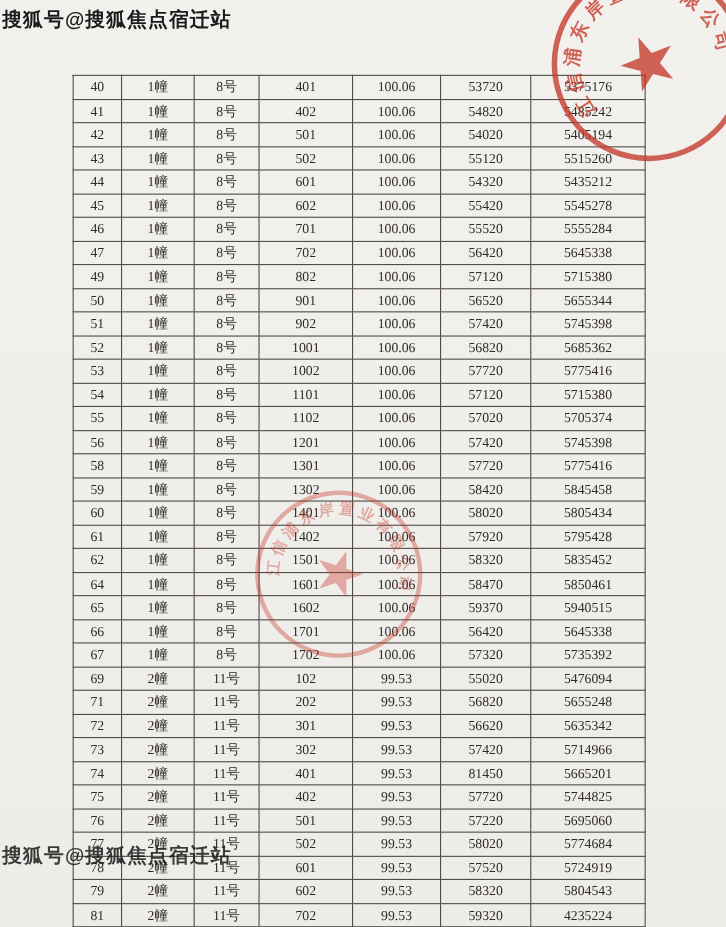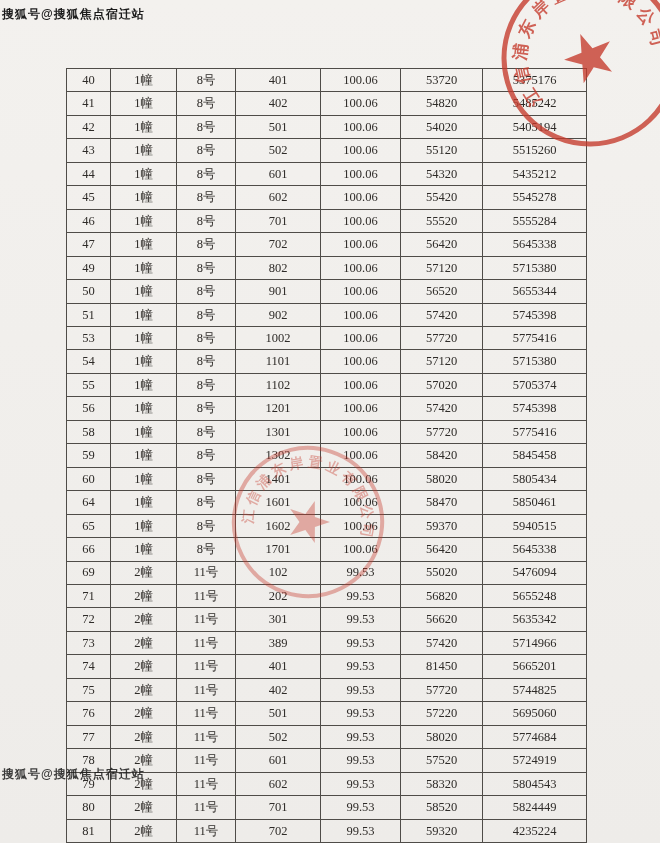--- a/index.html
+++ b/index.html
@@ -7,21 +7,21 @@
   body {
     position:relative;
     overflow:hidden;
     background:linear-gradient(180deg,#f3f1ee 0%,#eeece9 100%);
     font-family:"Liberation Serif","DejaVu Serif",serif;
   }
   .watermark {
     position:absolute;
     font-family:"Liberation Sans","DejaVu Sans",sans-serif;
     font-weight:bold;
-    font-size:12px;
+    font-size:18px;
     color:#1b1b1b;
     letter-spacing:1px;
     white-space:nowrap;
     z-index:5;
   }
   .wm-top { left:2px; top:6px; }
   .wm-bottom { left:2px; top:766px; opacity:.85; }
   table.price-table {
     position:absolute;
     left:66px; top:68px;
@@ -160,20 +160,29 @@
       <tr>
         <td>51</td>
         <td>1幢</td>
         <td>8号</td>
         <td>902</td>
         <td>100.06</td>
         <td>57420</td>
         <td>5745398</td>
       </tr>
       <tr>
+        <td>52</td>
+        <td>1幢</td>
+        <td>8号</td>
+        <td>1001</td>
+        <td>100.06</td>
+        <td>56820</td>
+        <td>5685362</td>
+      </tr>
+      <tr>
         <td>53</td>
         <td>1幢</td>
         <td>8号</td>
         <td>1002</td>
         <td>100.06</td>
         <td>57720</td>
         <td>5775416</td>
       </tr>
       <tr>
         <td>54</td>
@@ -223,20 +232,38 @@
       <tr>
         <td>60</td>
         <td>1幢</td>
         <td>8号</td>
         <td>1401</td>
         <td>100.06</td>
         <td>58020</td>
         <td>5805434</td>
       </tr>
       <tr>
+        <td>61</td>
+        <td>1幢</td>
+        <td>8号</td>
+        <td>1402</td>
+        <td>100.06</td>
+        <td>57920</td>
+        <td>5795428</td>
+      </tr>
+      <tr>
+        <td>62</td>
+        <td>1幢</td>
+        <td>8号</td>
+        <td>1501</td>
+        <td>100.06</td>
+        <td>58320</td>
+        <td>5835452</td>
+      </tr>
+      <tr>
         <td>64</td>
         <td>1幢</td>
         <td>8号</td>
         <td>1601</td>
         <td>100.06</td>
         <td>58470</td>
         <td>5850461</td>
       </tr>
       <tr>
         <td>65</td>
@@ -250,20 +277,29 @@
       <tr>
         <td>66</td>
         <td>1幢</td>
         <td>8号</td>
         <td>1701</td>
         <td>100.06</td>
         <td>56420</td>
         <td>5645338</td>
       </tr>
       <tr>
+        <td>67</td>
+        <td>1幢</td>
+        <td>8号</td>
+        <td>1702</td>
+        <td>100.06</td>
+        <td>57320</td>
+        <td>5735392</td>
+      </tr>
+      <tr>
         <td>69</td>
         <td>2幢</td>
         <td>11号</td>
         <td>102</td>
         <td>99.53</td>
         <td>55020</td>
         <td>5476094</td>
       </tr>
       <tr>
         <td>71</td>
@@ -280,21 +316,21 @@
         <td>11号</td>
         <td>301</td>
         <td>99.53</td>
         <td>56620</td>
         <td>5635342</td>
       </tr>
       <tr>
         <td>73</td>
         <td>2幢</td>
         <td>11号</td>
-        <td>389</td>
+        <td>302</td>
         <td>99.53</td>
         <td>57420</td>
         <td>5714966</td>
       </tr>
       <tr>
         <td>74</td>
         <td>2幢</td>
         <td>11号</td>
         <td>401</td>
         <td>99.53</td>
@@ -338,29 +374,20 @@
         <td>5724919</td>
       </tr>
       <tr>
         <td>79</td>
         <td>2幢</td>
         <td>11号</td>
         <td>602</td>
         <td>99.53</td>
         <td>58320</td>
         <td>5804543</td>
-      </tr>
-      <tr>
-        <td>80</td>
-        <td>2幢</td>
-        <td>11号</td>
-        <td>701</td>
-        <td>99.53</td>
-        <td>58520</td>
-        <td>5824449</td>
       </tr>
       <tr>
         <td>81</td>
         <td>2幢</td>
         <td>11号</td>
         <td>702</td>
         <td>99.53</td>
         <td>59320</td>
         <td>4235224</td>
       </tr>

